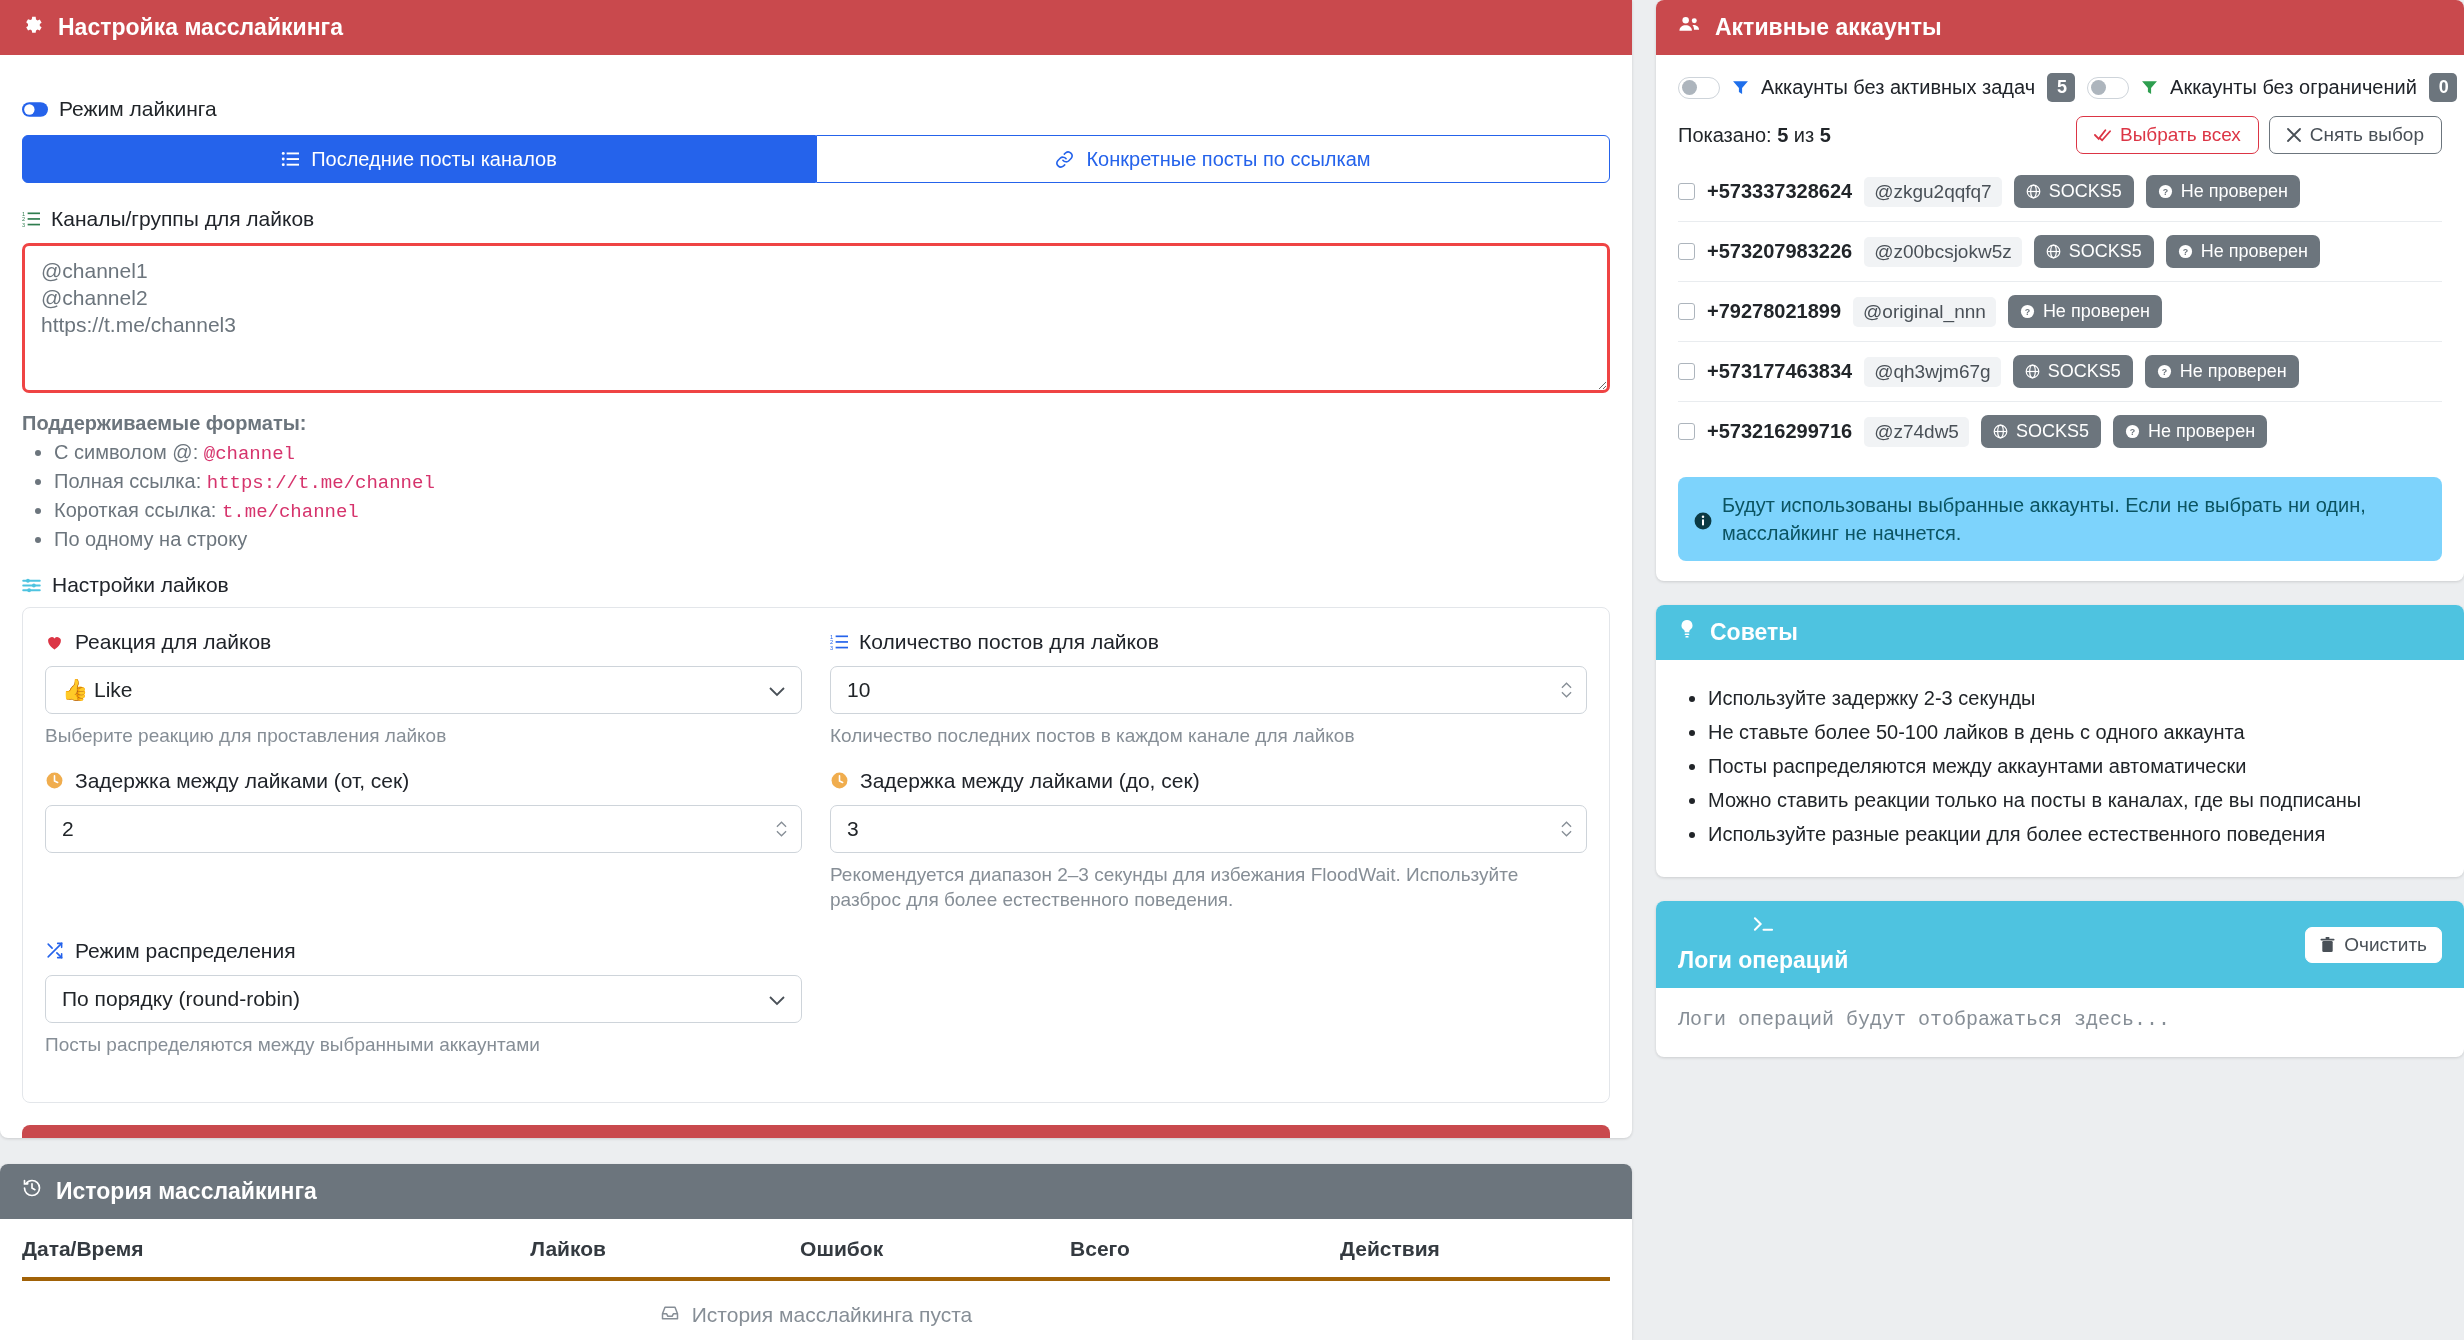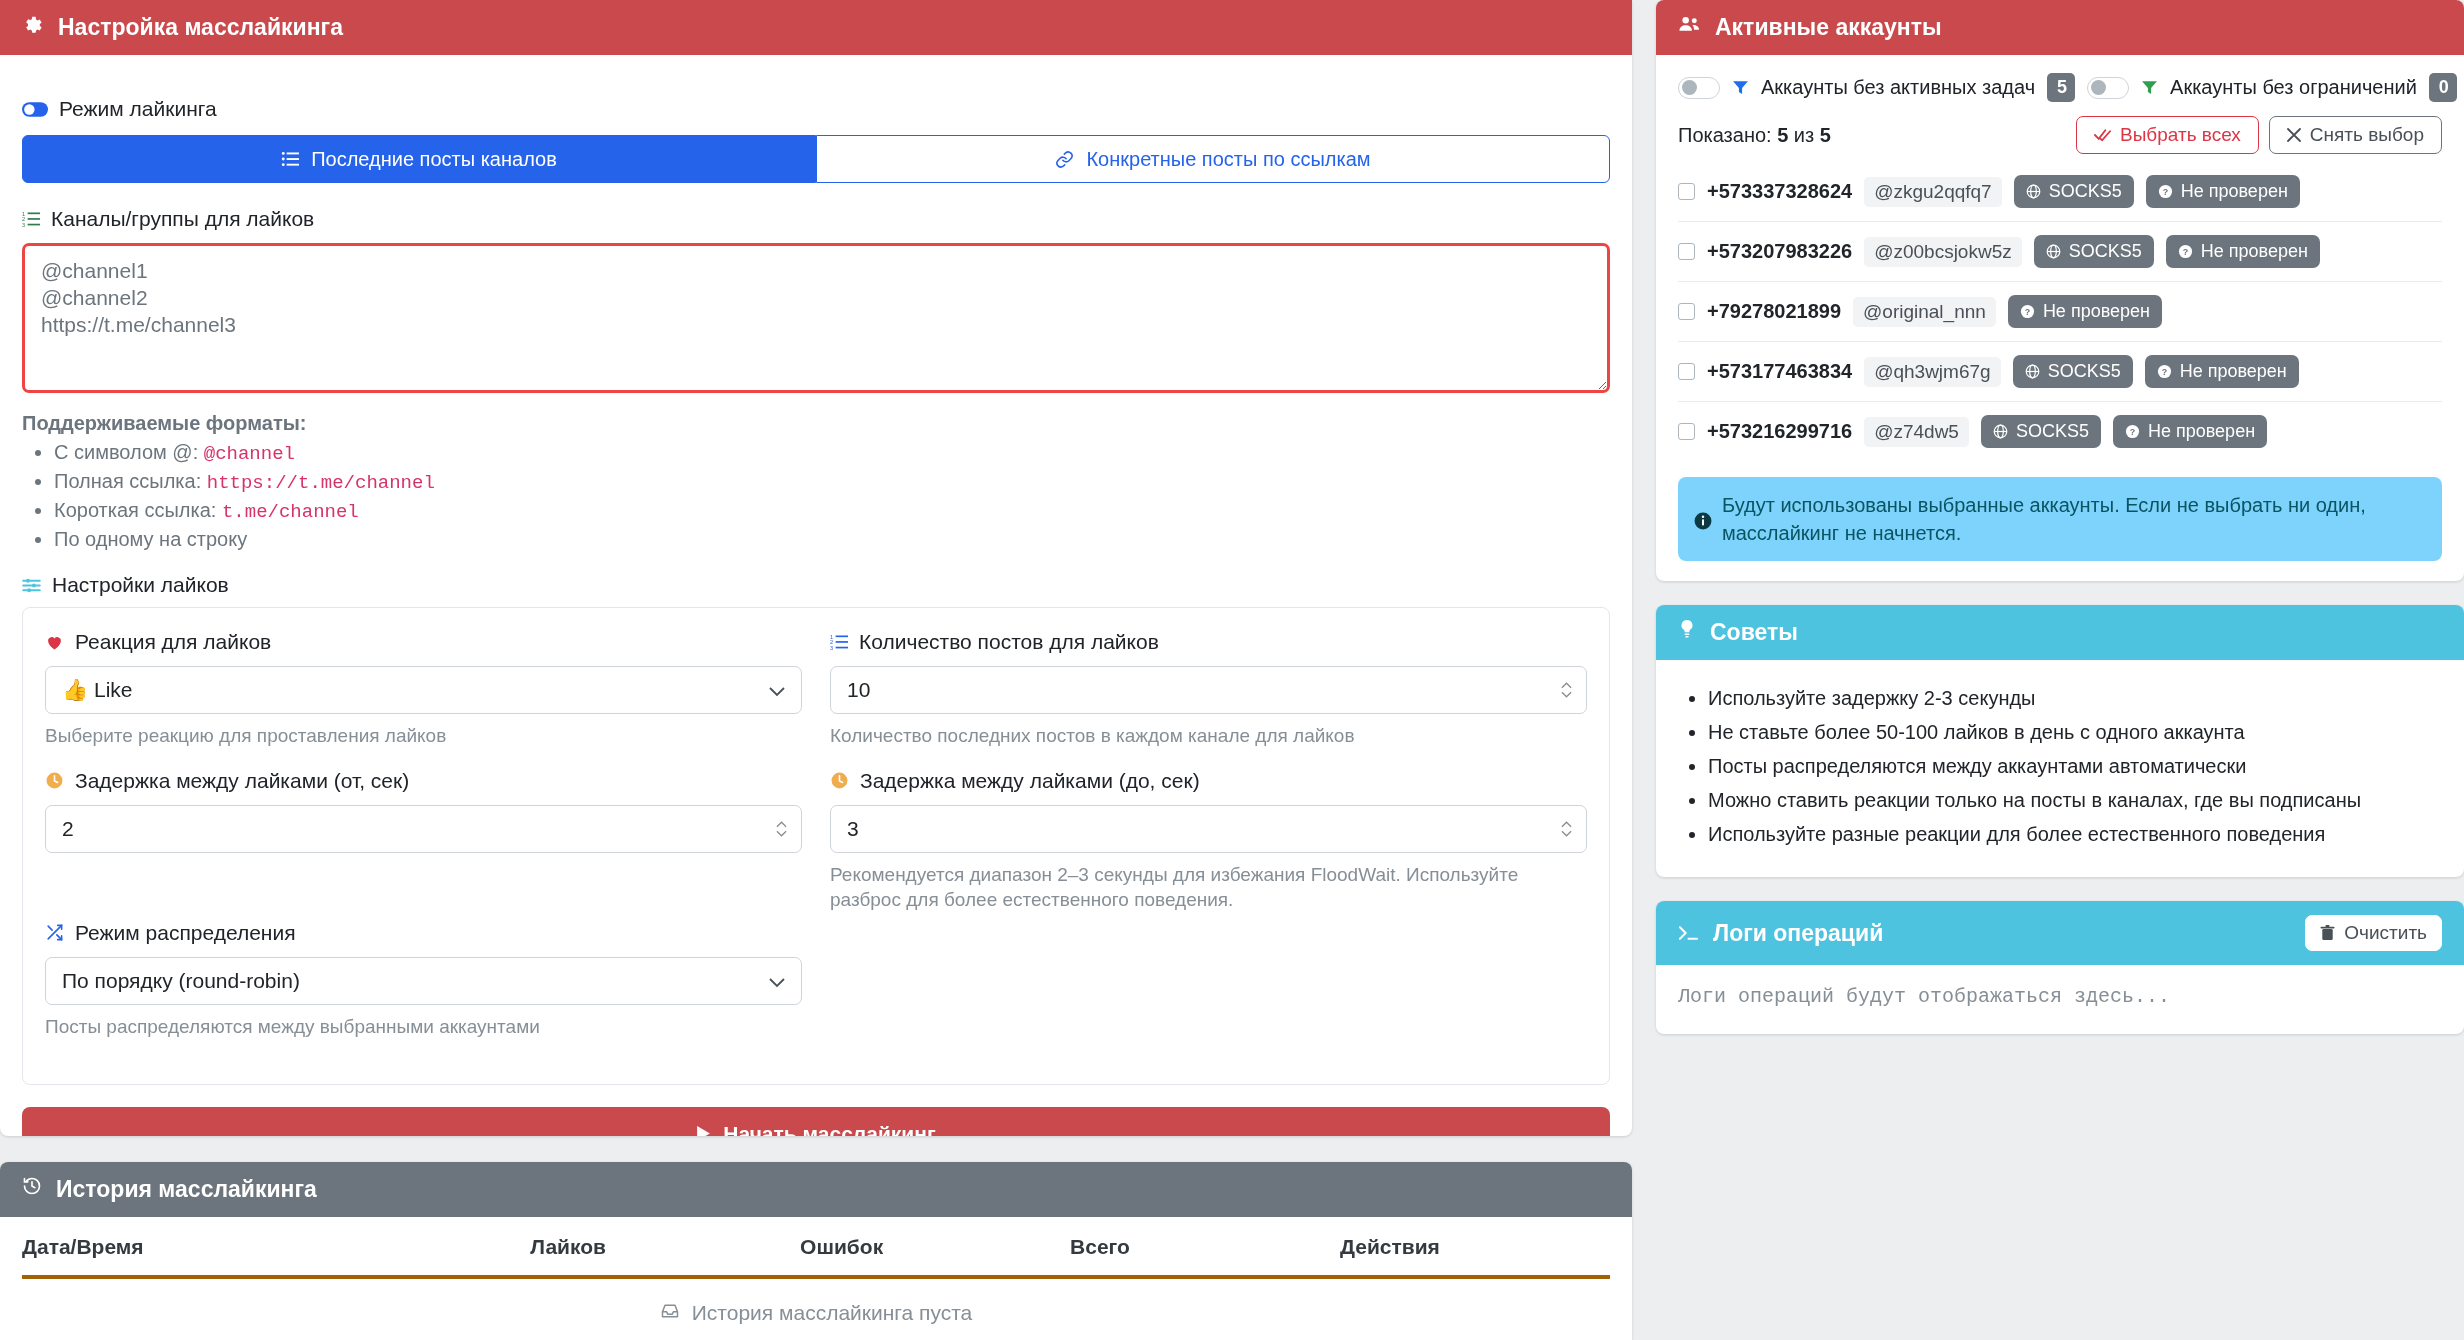--- a/index.html
+++ b/index.html
@@ -381,21 +381,21 @@
                     </svg>
                   <svg width="11" height="7" viewBox="0 0 12 7" fill="none" stroke="#868e96" stroke-width="1.4">
                       <path d="M1 1l5 5 5-5"></path>
                     </svg>
                 </span>
               </div>
               <div class="hint tall">Рекомендуется диапазон 2–3 секунды для избежания FloodWait. Используйте разброс для более естественного поведения.</div>
             </div>
 
             <div>
-              <div class="fld-label" style="margin-top:0;">
+              <div class="fld-label" style="margin-top:18px;">
                 <span class="ico">
                   <svg width="19" height="19" viewBox="0 0 24 24" fill="none" stroke="#2563eb" stroke-width="2" stroke-linecap="round">
                       <path d="M16 3h5v5"></path>
                       <path d="M4 20L21 3"></path>
                       <path d="M21 16v5h-5"></path>
                       <path d="M15 15l6 6"></path>
                       <path d="M4 4l5 5"></path>
                     </svg>
                 </span>
                 <span>Режим распределения</span>
@@ -680,21 +680,21 @@
           <li>Не ставьте более 50-100 лайков в день с одного аккаунта</li>
           <li>Посты распределяются между аккаунтами автоматически</li>
           <li>Можно ставить реакции только на посты в каналах, где вы подписаны</li>
           <li>Используйте разные реакции для более естественного поведения</li>
         </ul>
       </div>
     </div>
 
     <div class="card">
       <div class="card-hd hd-blue logs-hd">
-        <span style="display:flex;align-items:center;gap:14px;">
+        <span style="display:flex;align-items:center;gap:14px;flex-direction:column;">
           <span class="ico">
             <svg width="21" height="18" viewBox="0 0 22 18" fill="none" stroke="#fff" stroke-width="2.1" stroke-linecap="round">
                 <path d="M2 3l6 6-6 6"></path>
                 <path d="M11 15h9"></path>
               </svg>
           </span>
           <span>Логи операций</span>
         </span>
         <button class="btn-clear">
           <span class="ico">

